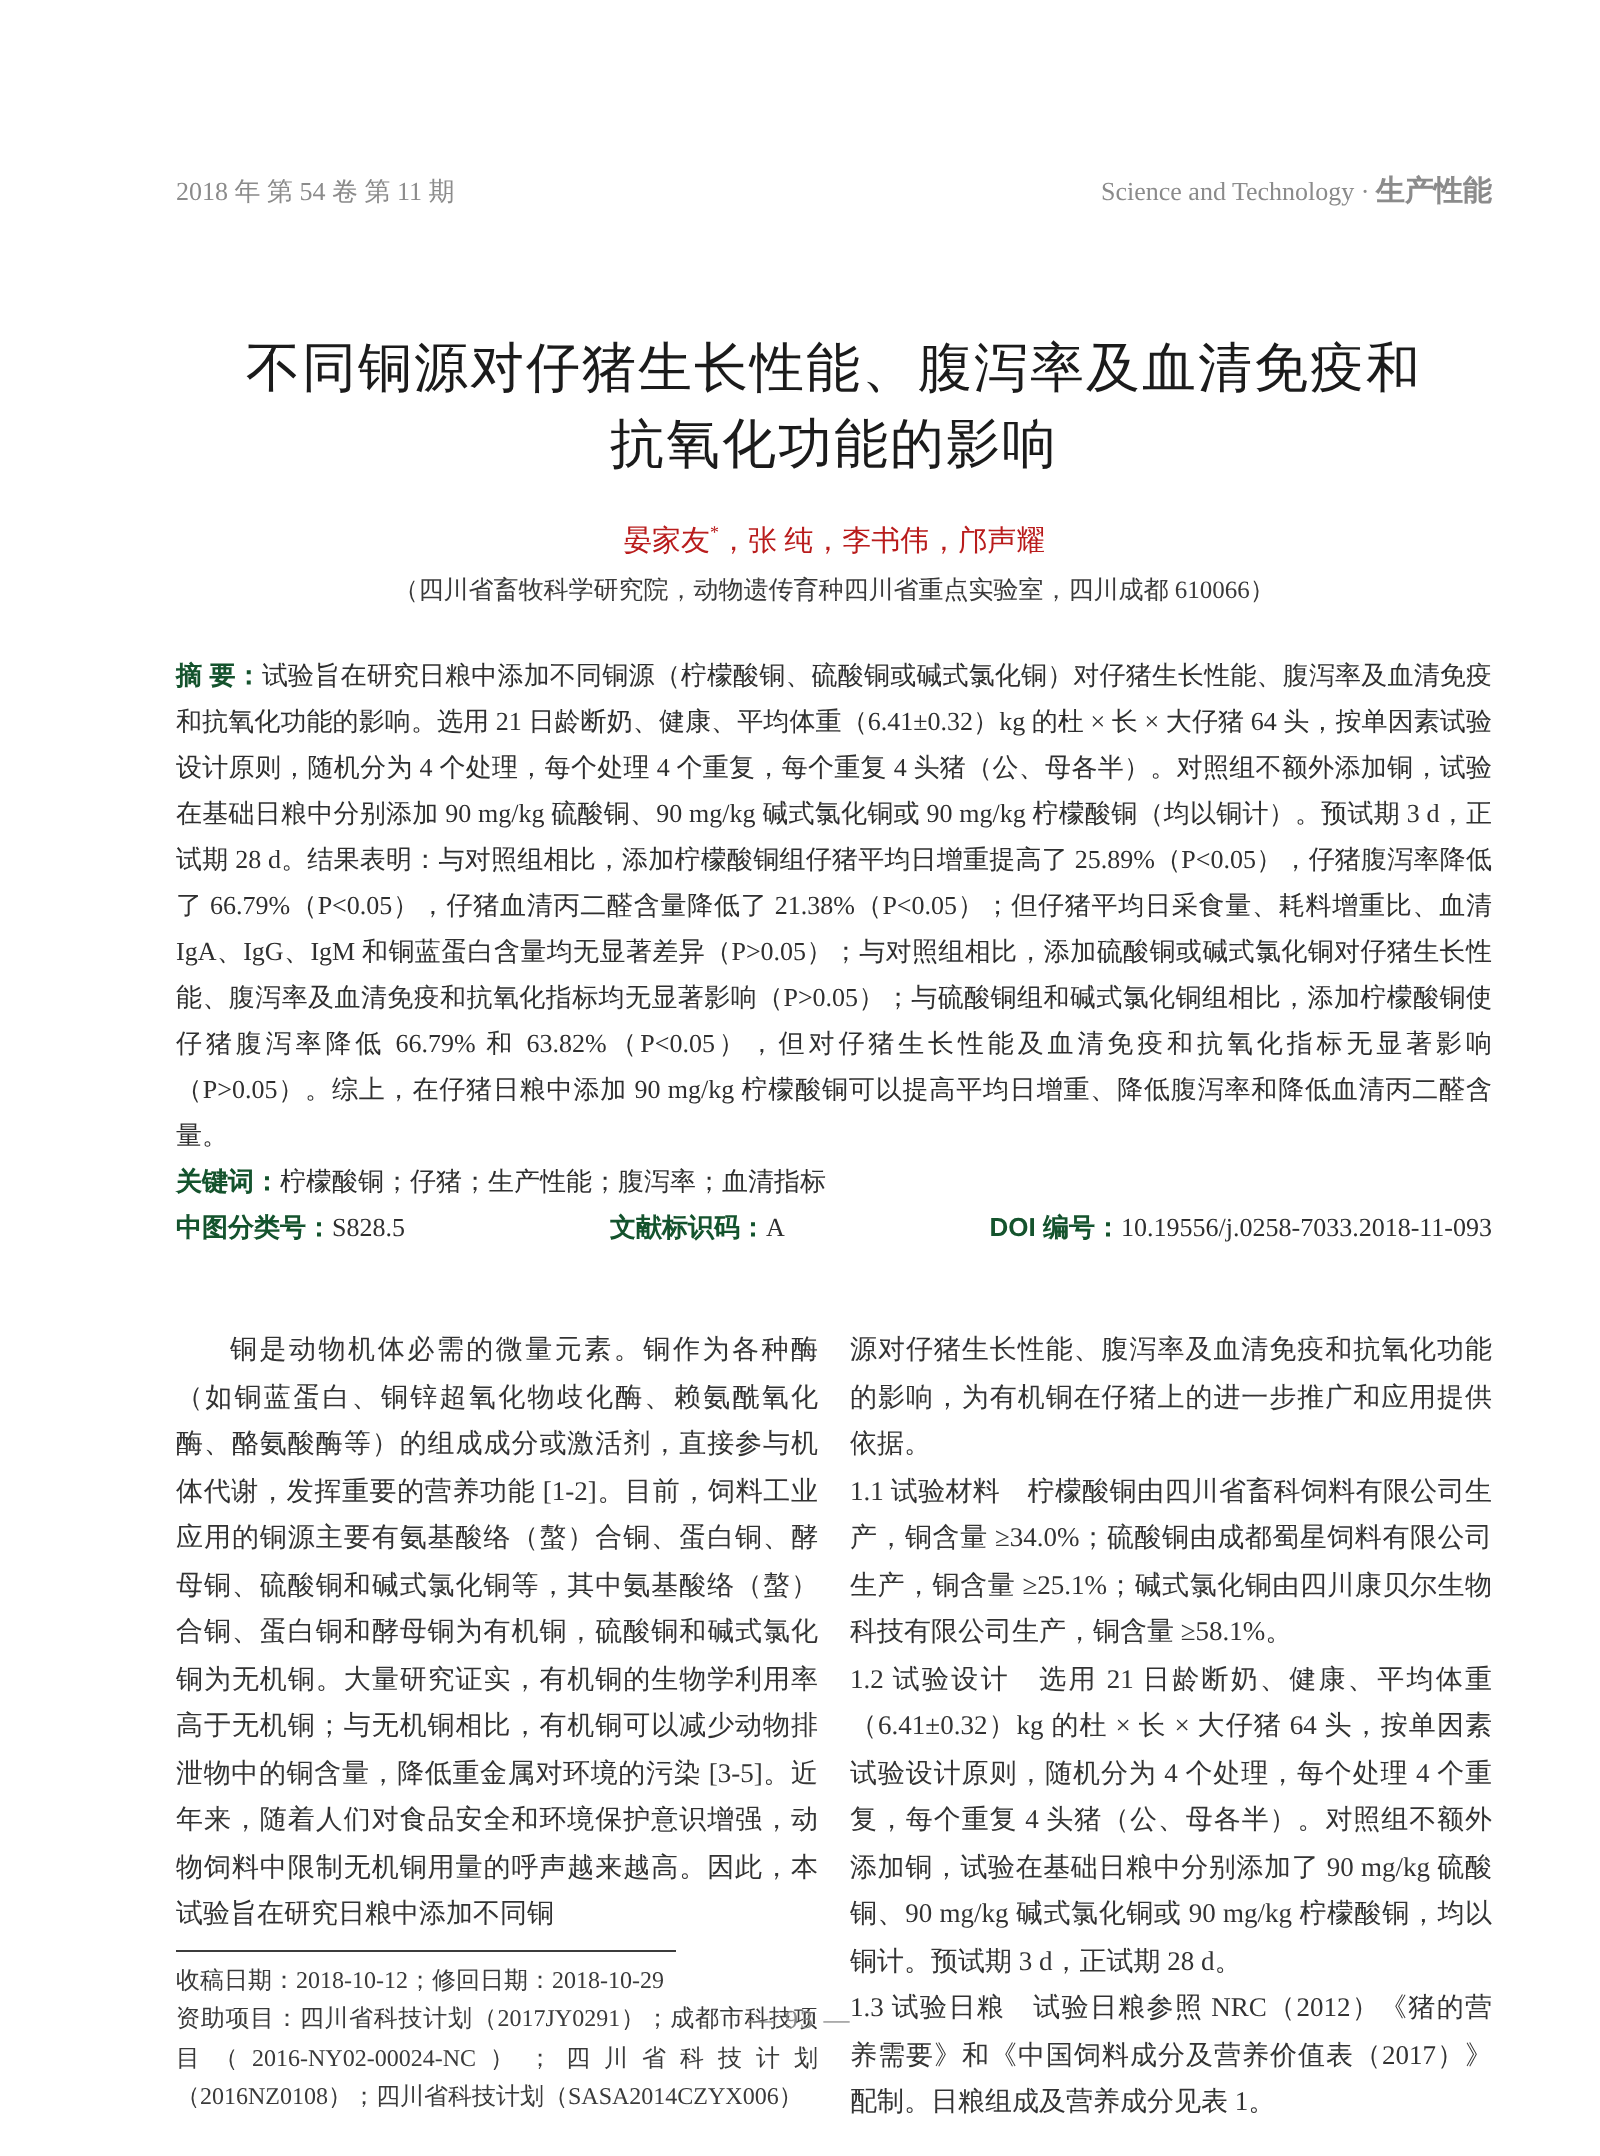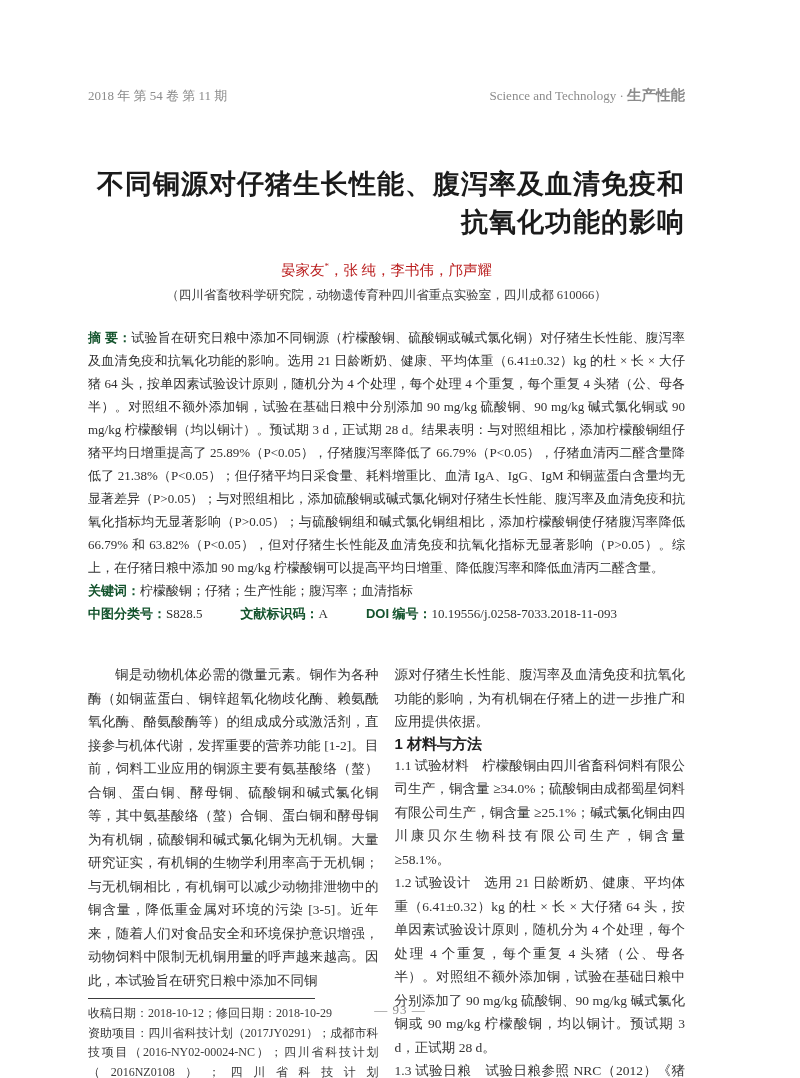--- a/index.html
+++ b/index.html
@@ -2,41 +2,41 @@
 <html><head>
 <meta charset="utf-8">
 <style>
   html,body { margin:0; padding:0; background:#e8e8e8; }
   .page {
     position:relative;
     width:800px; height:1078px;
     margin:0 auto;
     background:#ffffff;
     box-sizing:border-box;
-    padding:86px 115px 0 88px;
+    padding:86px 54px 0 88px;
     font-family:"Liberation Serif", serif;
     color:#333;
     overflow:hidden;
   }
   
   .hdr { display:flex; justify-content:space-between; align-items:baseline;
          font-size:13px; color:#8b8b8b; }
   .hdr .cn-bold { font-family:"Liberation Sans", sans-serif; font-weight:bold; font-size:14.5px; }
   
-  .title { margin-top:60px; text-align:right; font-weight:bold; color:#1b1b1b;
+  .title { margin-top:60px; text-align:center; font-weight:normal; color:#1b1b1b;
            font-size:27px; line-height:38px; letter-spacing:1px; }
   
   .authors { margin-top:20px; text-align:center; font-size:14.5px; color:#b91c1c; }
   .authors sup { font-size:9px; }
   .affil { margin-top:7px; text-align:center; font-size:12.5px; color:#3a3a3a; }
   
   .abs { margin-top:22px; font-size:13px; line-height:23px; text-align:justify; color:#2f2f2f; }
   .blabel { font-family:"Liberation Sans", sans-serif; font-weight:bold; color:#14532d; }
   .kw { margin-top:0; font-size:13px; line-height:23px; color:#2f2f2f; }
-  .metarow { display:flex; justify-content:flex-start; margin-top:3px;
+  .metarow { display:flex; justify-content:space-between; margin-top:3px;
              font-size:13px; color:#2f2f2f;gap:38px; }
   
   .bodycols { margin-top:40px; display:flex; gap:16px; font-size:13.5px;
               line-height:23.5px; text-align:justify; color:#333; }
   .col { flex:1; min-width:0; }
   .col p { margin:0; }
   .indent { text-indent:2em; }
   .h-sec { font-family:"Liberation Sans", sans-serif; font-weight:bold;
            font-size:15px; color:#222; margin:14px 0 10px 0; line-height:20px; }
   
@@ -99,21 +99,20 @@
       <p class="indent">铜是动物机体必需的微量元素。铜作为各种酶（如铜蓝蛋白、铜锌超氧化物歧化酶、赖氨酰氧化酶、酪氨酸酶等）的组成成分或激活剂，直接参与机体代谢，发挥重要的营养功能 [1-2]。目前，饲料工业应用的铜源主要有氨基酸络（螯）合铜、蛋白铜、酵母铜、硫酸铜和碱式氯化铜等，其中氨基酸络（螯）合铜、蛋白铜和酵母铜为有机铜，硫酸铜和碱式氯化铜为无机铜。大量研究证实，有机铜的生物学利用率高于无机铜；与无机铜相比，有机铜可以减少动物排泄物中的铜含量，降低重金属对环境的污染 [3-5]。近年来，随着人们对食品安全和环境保护意识增强，动物饲料中限制无机铜用量的呼声越来越高。因此，本试验旨在研究日粮中添加不同铜</p>
       <div class="footnote">
         <hr class="fn-rule">
         <p>收稿日期：2018-10-12；修回日期：2018-10-29</p>
         <p>资助项目：四川省科技计划（2017JY0291）；成都市科技项目（2016-NY02-00024-NC）；四川省科技计划（2016NZ0108）；四川省科技计划（SASA2014CZYX006）</p>
 
       </div>
     </div>
     <div class="col">
       <p>源对仔猪生长性能、腹泻率及血清免疫和抗氧化功能的影响，为有机铜在仔猪上的进一步推广和应用提供依据。</p>
-      <p class="h-sec">1 材料与方法</p>
       <p>1.1 试验材料　柠檬酸铜由四川省畜科饲料有限公司生产，铜含量 ≥34.0%；硫酸铜由成都蜀星饲料有限公司生产，铜含量 ≥25.1%；碱式氯化铜由四川康贝尔生物科技有限公司生产，铜含量 ≥58.1%。</p>
       <p>1.2 试验设计　选用 21 日龄断奶、健康、平均体重（6.41±0.32）kg 的杜 × 长 × 大仔猪 64 头，按单因素试验设计原则，随机分为 4 个处理，每个处理 4 个重复，每个重复 4 头猪（公、母各半）。对照组不额外添加铜，试验在基础日粮中分别添加了 90 mg/kg 硫酸铜、90 mg/kg 碱式氯化铜或 90 mg/kg 柠檬酸铜，均以铜计。预试期 3 d，正试期 28 d。</p>
       <p>1.3 试验日粮　试验日粮参照 NRC（2012）《猪的营养需要》和《中国饲料成分及营养价值表（2017）》配制。日粮组成及营养成分见表 1。</p>
     </div>
   </div>
 
   <div class="pagefooter">
     <div class="pageno">— 93 —</div>
   </div>
 

